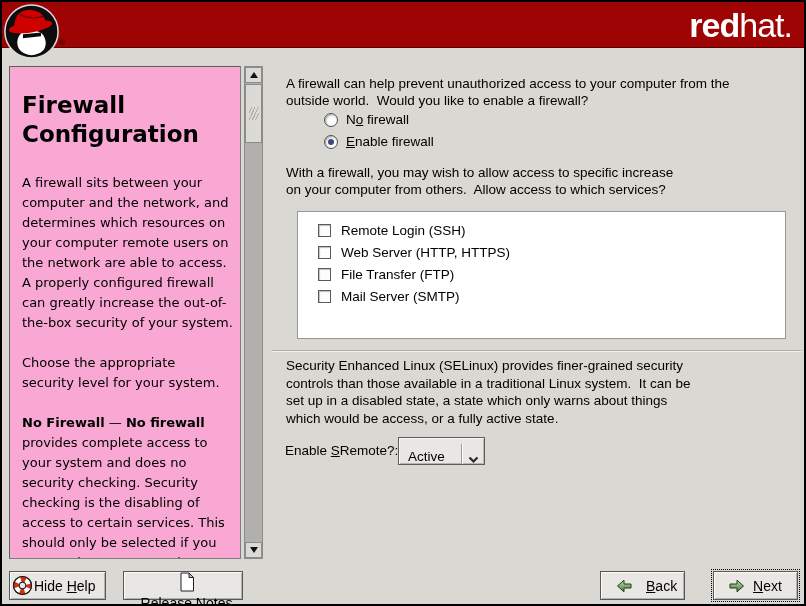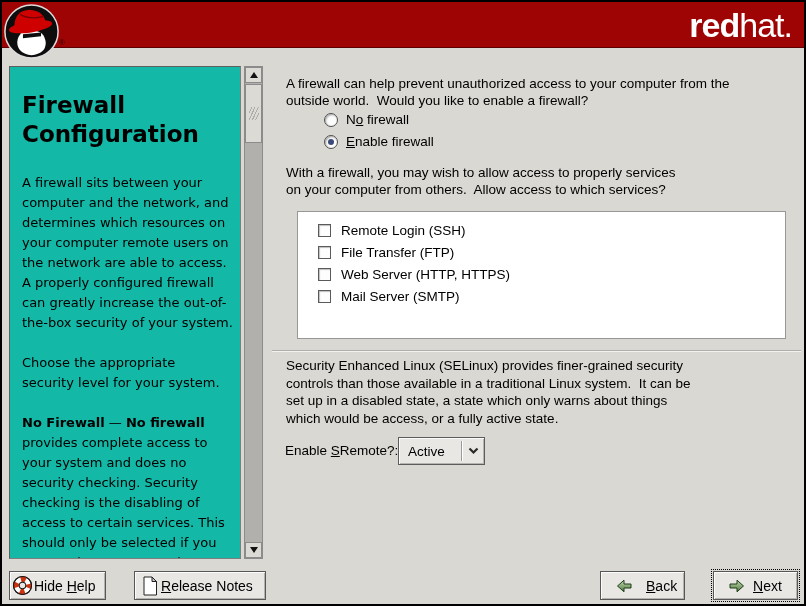--- a/index.html
+++ b/index.html
@@ -8,21 +8,21 @@
     border:2px solid #000;background:#dad8d3;overflow:hidden;}
   
   .header{position:absolute;left:0;top:0;width:802px;height:45px;background:#9e0404;
     border-bottom:1px solid #5f0000;}
   .logo{position:absolute;left:1px;top:1px;width:57px;height:57px;z-index:5;}
   .regmark{position:absolute;left:57px;top:36px;font-size:8px;color:#2e0000;z-index:6;}
   .wordmark{position:absolute;right:12px;top:3px;color:#fff;font-size:34px;line-height:40px;
     letter-spacing:-1px;z-index:4;}
   .wordmark .bold{font-weight:bold;}
   
-  .help-panel{position:absolute;left:7px;top:64px;width:232px;height:493px;background:#14b8a6;
+  .help-panel{position:absolute;left:7px;top:64px;width:232px;height:493px;background:#f9a8d4;
     box-sizing:border-box;border:1px solid #7e7e7e;border-top-color:#5f5f5f;border-left-color:#5f5f5f;
     padding:24px 8px 0 12px;overflow:hidden;font-family:"DejaVu Sans",sans-serif;}
   .help-title{font-size:23px;line-height:29px;font-weight:bold;color:#000;margin:0 0 24px 0;}
   .help-line{display:block;white-space:pre;font-size:13px;line-height:20px;color:#000;}
   .help-gap{height:20px;}
   .b{font-weight:bold;}
   
   .scrollbar{position:absolute;left:242px;top:64px;width:19px;height:493px;background:#b2b0ac;
     box-sizing:border-box;border:1px solid #8b8b8b;}
   .sb-btn{position:absolute;left:0;width:17px;height:16px;background:#dcdad5;
@@ -56,32 +56,32 @@
     box-sizing:border-box;border:1px solid #979797;padding-top:7px;}
   .svc-row{display:flex;align-items:center;gap:10px;height:22px;padding-left:20px;cursor:default;}
   .checkbox{width:13px;height:13px;background:#fdfdfd;box-sizing:border-box;
     border:1px solid #5a5a5a;box-shadow:inset 1px 1px 1px rgba(0,0,0,.25);}
   
   .separator{position:absolute;left:270px;top:348px;width:529px;height:0;
     border-top:1px solid #b1afab;border-bottom:1px solid #f3f1ed;}
   
   .selinux-label{position:absolute;left:283px;top:441px;font-size:13.5px;white-space:pre;}
   .combo{position:absolute;left:396px;top:435px;width:87px;height:28px;background:#e9e7e3;
-    box-sizing:border-box;border:1px solid #5c5c5c;display:flex;align-items:center;cursor:default;
+    box-sizing:border-box;border:1px solid #5c5c5c;display:flex;align-items:flex-end;cursor:default;
     box-shadow:inset 1px 1px 0 #fafafa, inset -1px -1px 0 #b7b5b1;}
   .combo-value{flex:1;padding-left:9px;font-size:13.5px;}
   .combo-sep{width:1px;height:20px;background:#9a9a9a;box-shadow:1px 0 0 #fff;}
   .combo-arrow{width:22px;display:flex;align-items:center;justify-content:center;}
   
   .btn{position:absolute;top:569px;height:29px;background:#e9e7e3;box-sizing:border-box;
     border:1px solid #575757;display:flex;align-items:center;cursor:default;
     box-shadow:inset 1px 1px 0 #fbfbfb, inset -1px -1px 0 #b4b2ae;font-size:14px;color:#000;}
   .btn .lbl{white-space:pre;}
   .btn-hide-help{left:7px;width:97px;padding-left:2px;gap:1px;}
-  .btn-release-notes{left:132px;width:132px;padding-left:7px;gap:3px;}
+  .btn-release-notes{left:121px;width:120px;padding-left:7px;gap:3px;flex-direction:column;}
   .btn-back{left:598px;width:85px;padding-left:14px;gap:13px;}
   .btn-next{left:711px;width:85px;padding-left:14px;gap:7px;outline:1px dotted #000;outline-offset:1px;}
   .icon{display:flex;align-items:center;justify-content:center;}
 </style>
 </head>
 <body>
 
 <div class="window">
 
   <div class="header">
@@ -139,36 +139,36 @@
   <div class="radio-row" style="left:322px;top:110px;">
     <span class="radio"></span>
     <span class="ctl-label"><span>N</span><span class="mn">o</span><span> firewall</span></span>
   </div>
   <div class="radio-row" style="left:322px;top:132px;">
     <span class="radio selected"></span>
     <span class="ctl-label"><span></span><span class="mn">E</span><span>nable firewall</span></span>
   </div>
 
   <div class="services-intro">
-    <span class="rline">With a firewall, you may wish to allow access to properly services</span>
+    <span class="rline">With a firewall, you may wish to allow access to specific increase</span>
     <span class="rline">on your computer from others.  Allow access to which services?</span>
   </div>
 
   <div class="services-box">
     <div class="svc-row">
       <span class="checkbox"></span>
       <span class="ctl-label">Remote Login (SSH)</span>
     </div>
     <div class="svc-row">
       <span class="checkbox"></span>
+      <span class="ctl-label">Web Server (HTTP, HTTPS)</span>
+    </div>
+    <div class="svc-row">
+      <span class="checkbox"></span>
       <span class="ctl-label">File Transfer (FTP)</span>
-    </div>
-    <div class="svc-row">
-      <span class="checkbox"></span>
-      <span class="ctl-label">Web Server (HTTP, HTTPS)</span>
     </div>
     <div class="svc-row">
       <span class="checkbox"></span>
       <span class="ctl-label">Mail Server (SMTP)</span>
     </div>
   </div>
 
   <div class="separator"></div>
 
   <div class="selinux-desc">

